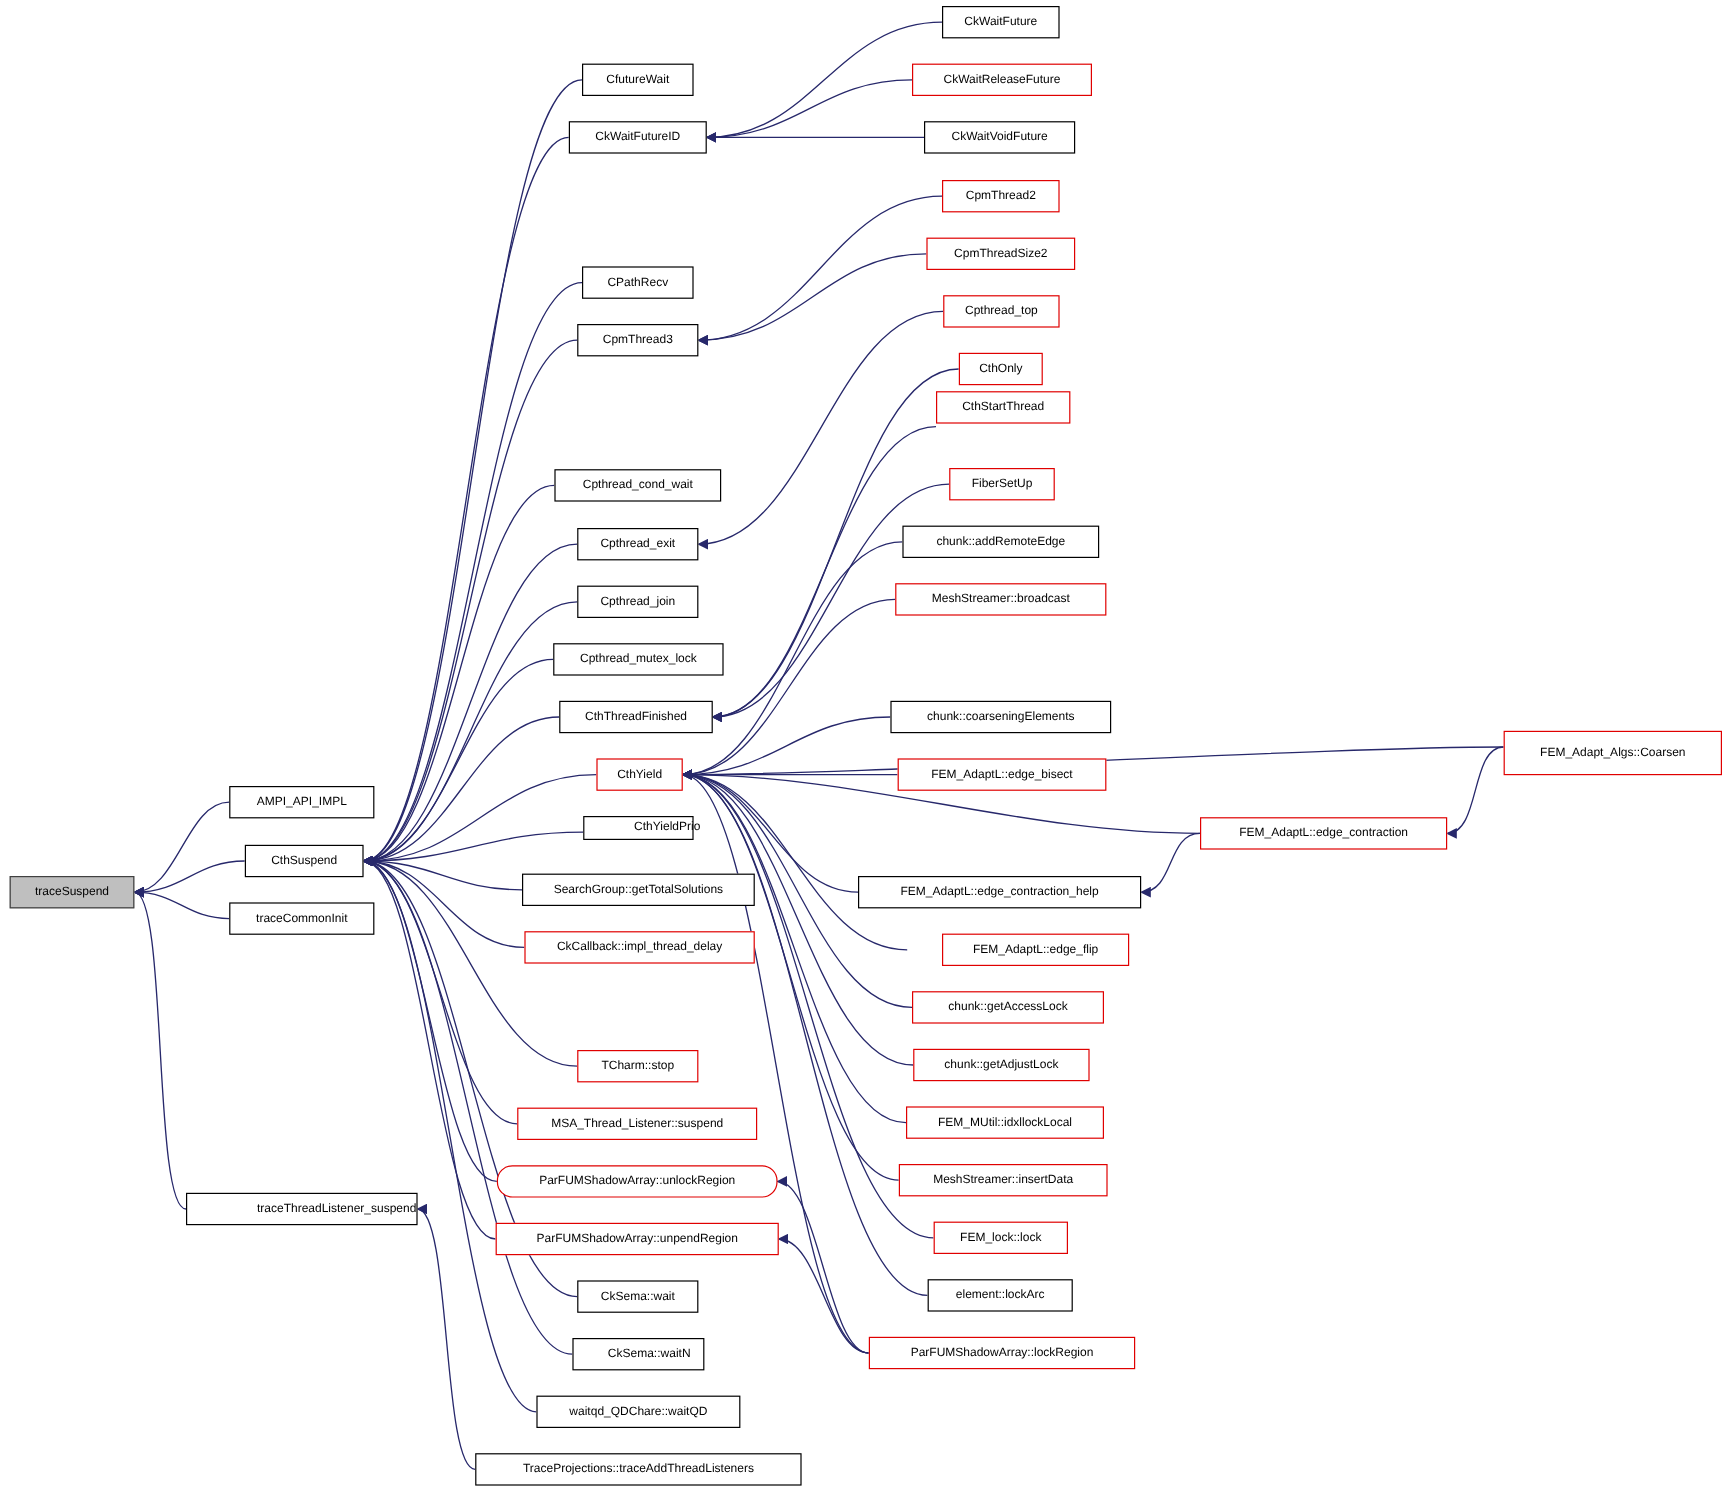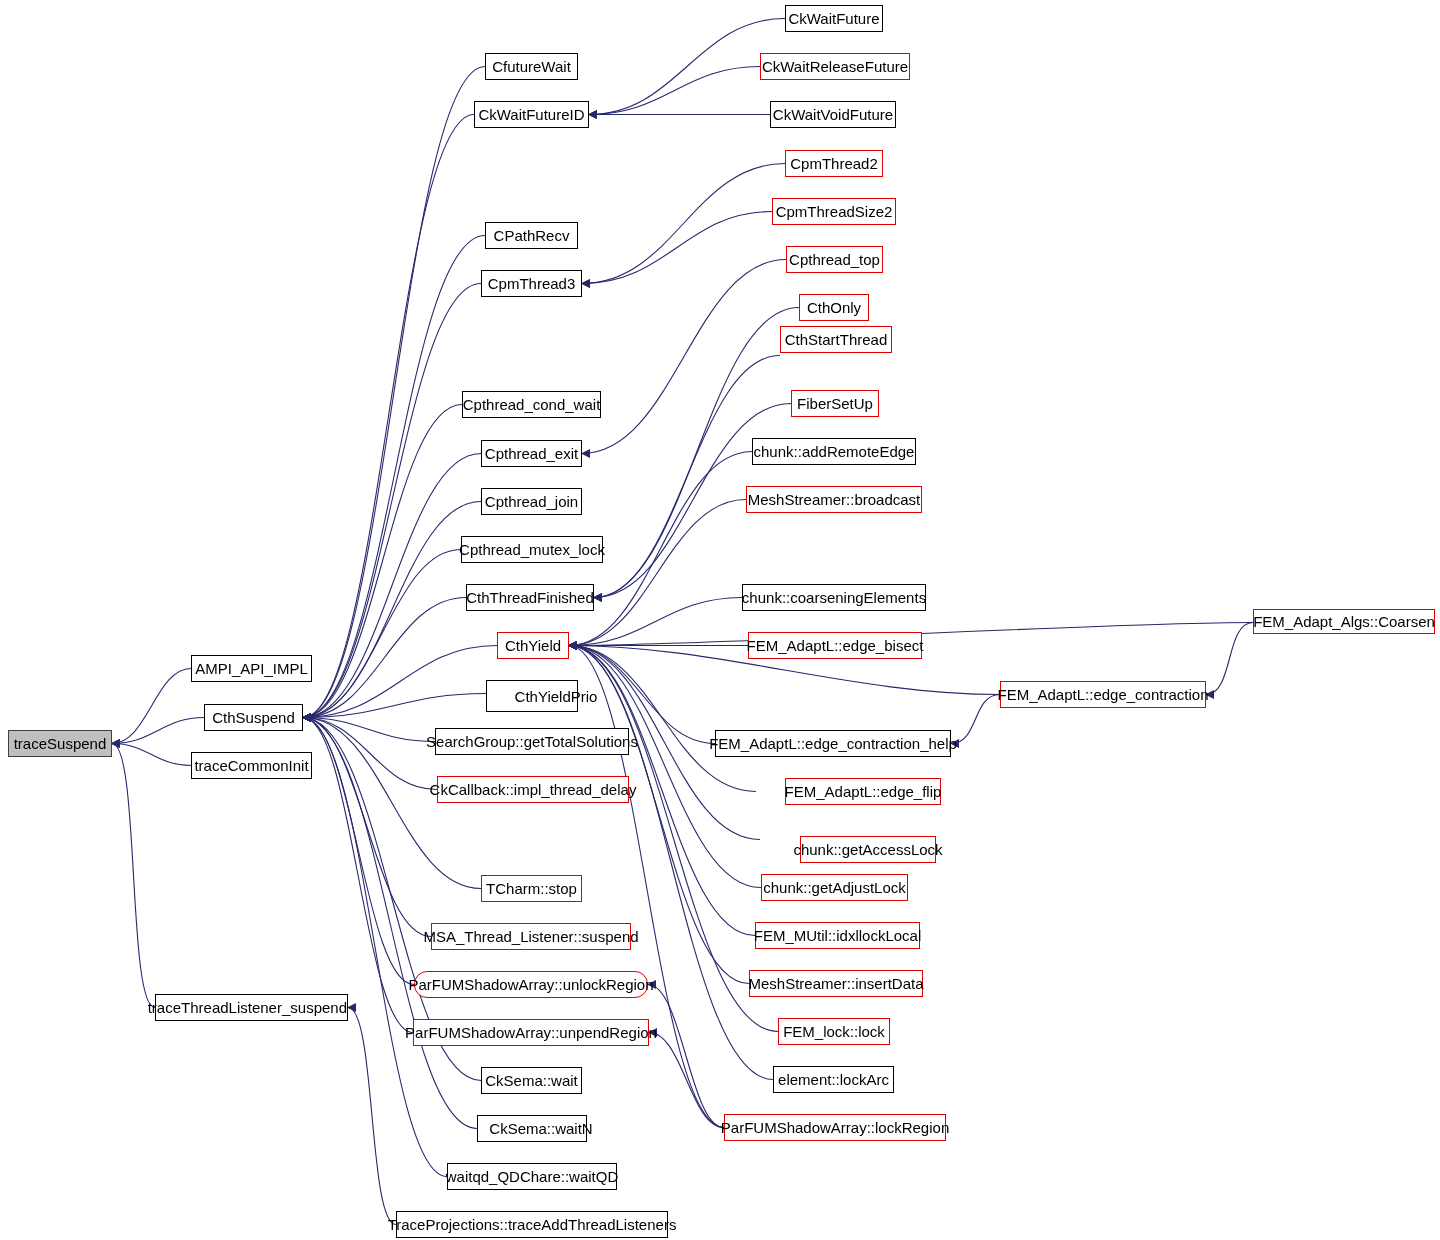--- a/index.html
+++ b/index.html
@@ -1,21 +1,21 @@
 <!DOCTYPE html>
 <html><head>
 <meta charset="utf-8">
 <style>
   html,body{margin:0;padding:0;background:#ffffff;}
   body{font-family:"Liberation Sans",sans-serif;}
   #graph{position:relative;width:1440px;height:1240px;background:#fff;overflow:hidden;}
   svg.edges{position:absolute;left:0;top:0;width:1440px;height:1240px;}
   .node{position:absolute;box-sizing:border-box;background:#ffffff;border:1px solid #000000;
         display:flex;align-items:center;justify-content:center;
-        font-size:15px;color:#000;white-space:nowrap;line-height:1;}
+        font-size:10px;color:#000;white-space:nowrap;line-height:1;}
   .node.red{border-color:#e00000;}
   .node.root{background:#bfbfbf;border-color:#404040;}
   .node span{pointer-events:none;}
 </style>
 </head>
 <body>
 
 <div id="graph">
   <svg class="edges" id="edge-layer" viewBox="0 0 1440 1240" xmlns="http://www.w3.org/2000/svg">
       <defs>
@@ -116,21 +116,21 @@
       </div>
       <div class="node" style="left: 461px; top: 536px; width: 142px; height: 27px;">
         <span>Cpthread_mutex_lock</span>
       </div>
       <div class="node" style="left: 466px; top: 584px; width: 128px; height: 27px;">
         <span>CthThreadFinished</span>
       </div>
       <div class="node red" style="left: 497px; top: 632px; width: 72px; height: 27px;">
         <span>CthYield</span>
       </div>
-      <div class="node" style="left: 486px; top: 680px; width: 92px; height: 32px; padding-left: 48px;">
+      <div class="node" style="left: 486px; top: 680px; width: 92px; height: 20px; padding-left: 48px;">
         <span>CthYieldPrio</span>
       </div>
       <div class="node" style="left: 435px; top: 728px; width: 194px; height: 27px;">
         <span>SearchGroup::getTotalSolutions</span>
       </div>
       <div class="node red" style="left: 437px; top: 776px; width: 192px; height: 27px;">
         <span>CkCallback::impl_thread_delay</span>
       </div>
       <div class="node red" style="left: 481px; top: 875px; width: 101px; height: 27px;">
         <span>TCharm::stop</span>
@@ -194,21 +194,21 @@
       </div>
       <div class="node red" style="left: 748px; top: 632px; width: 174px; height: 27px;">
         <span>FEM_AdaptL::edge_bisect</span>
       </div>
       <div class="node" style="left: 715px; top: 730px; width: 236px; height: 27px;">
         <span>FEM_AdaptL::edge_contraction_help</span>
       </div>
       <div class="node red" style="left: 785px; top: 778px; width: 156px; height: 27px;">
         <span>FEM_AdaptL::edge_flip</span>
       </div>
-      <div class="node red" style="left: 800px; top: 826px; width: 136px; height: 27px; margin-top: 10px;">
+      <div class="node red" style="left: 760px; top: 826px; width: 160px; height: 27px;">
         <span>chunk::getAccessLock</span>
       </div>
       <div class="node red" style="left: 761px; top: 874px; width: 147px; height: 27px;">
         <span>chunk::getAdjustLock</span>
       </div>
       <div class="node red" style="left: 755px; top: 922px; width: 165px; height: 27px;">
         <span>FEM_MUtil::idxllockLocal</span>
       </div>
       <div class="node red" style="left: 749px; top: 970px; width: 174px; height: 27px;">
         <span>MeshStreamer::insertData</span>
@@ -218,17 +218,17 @@
       </div>
       <div class="node" style="left: 773px; top: 1066px; width: 121px; height: 27px;">
         <span>element::lockArc</span>
       </div>
       <div class="node red" style="left: 724px; top: 1114px; width: 222px; height: 27px;">
         <span>ParFUMShadowArray::lockRegion</span>
       </div>
       <div class="node red" style="left: 1000px; top: 681px; width: 206px; height: 27px;">
         <span>FEM_AdaptL::edge_contraction</span>
       </div>
-      <div class="node red" style="left: 1253px; top: 609px; width: 182px; height: 25px;">
+      <div class="node red" style="left: 1253px; top: 609px; width: 182px; height: 37px;">
         <span>FEM_Adapt_Algs::Coarsen</span>
       </div>
     </div>
 </div>
 
 </body></html>

